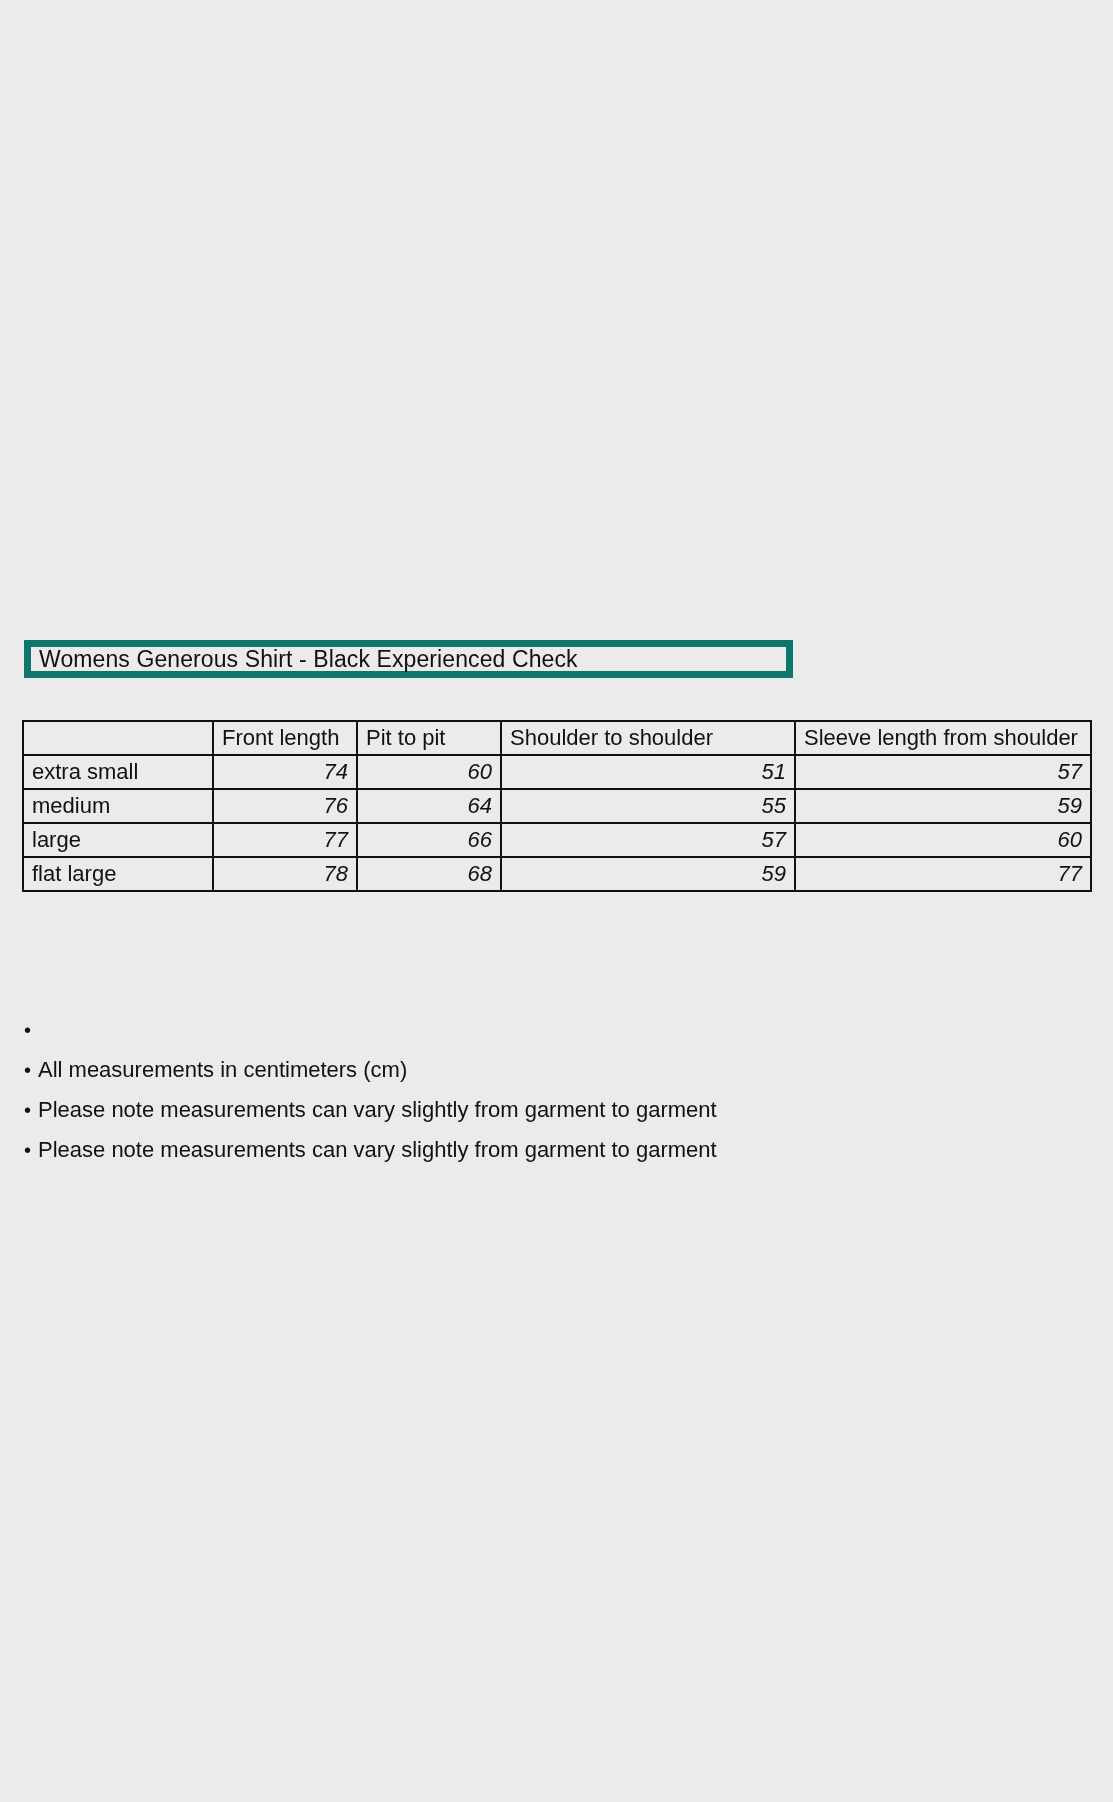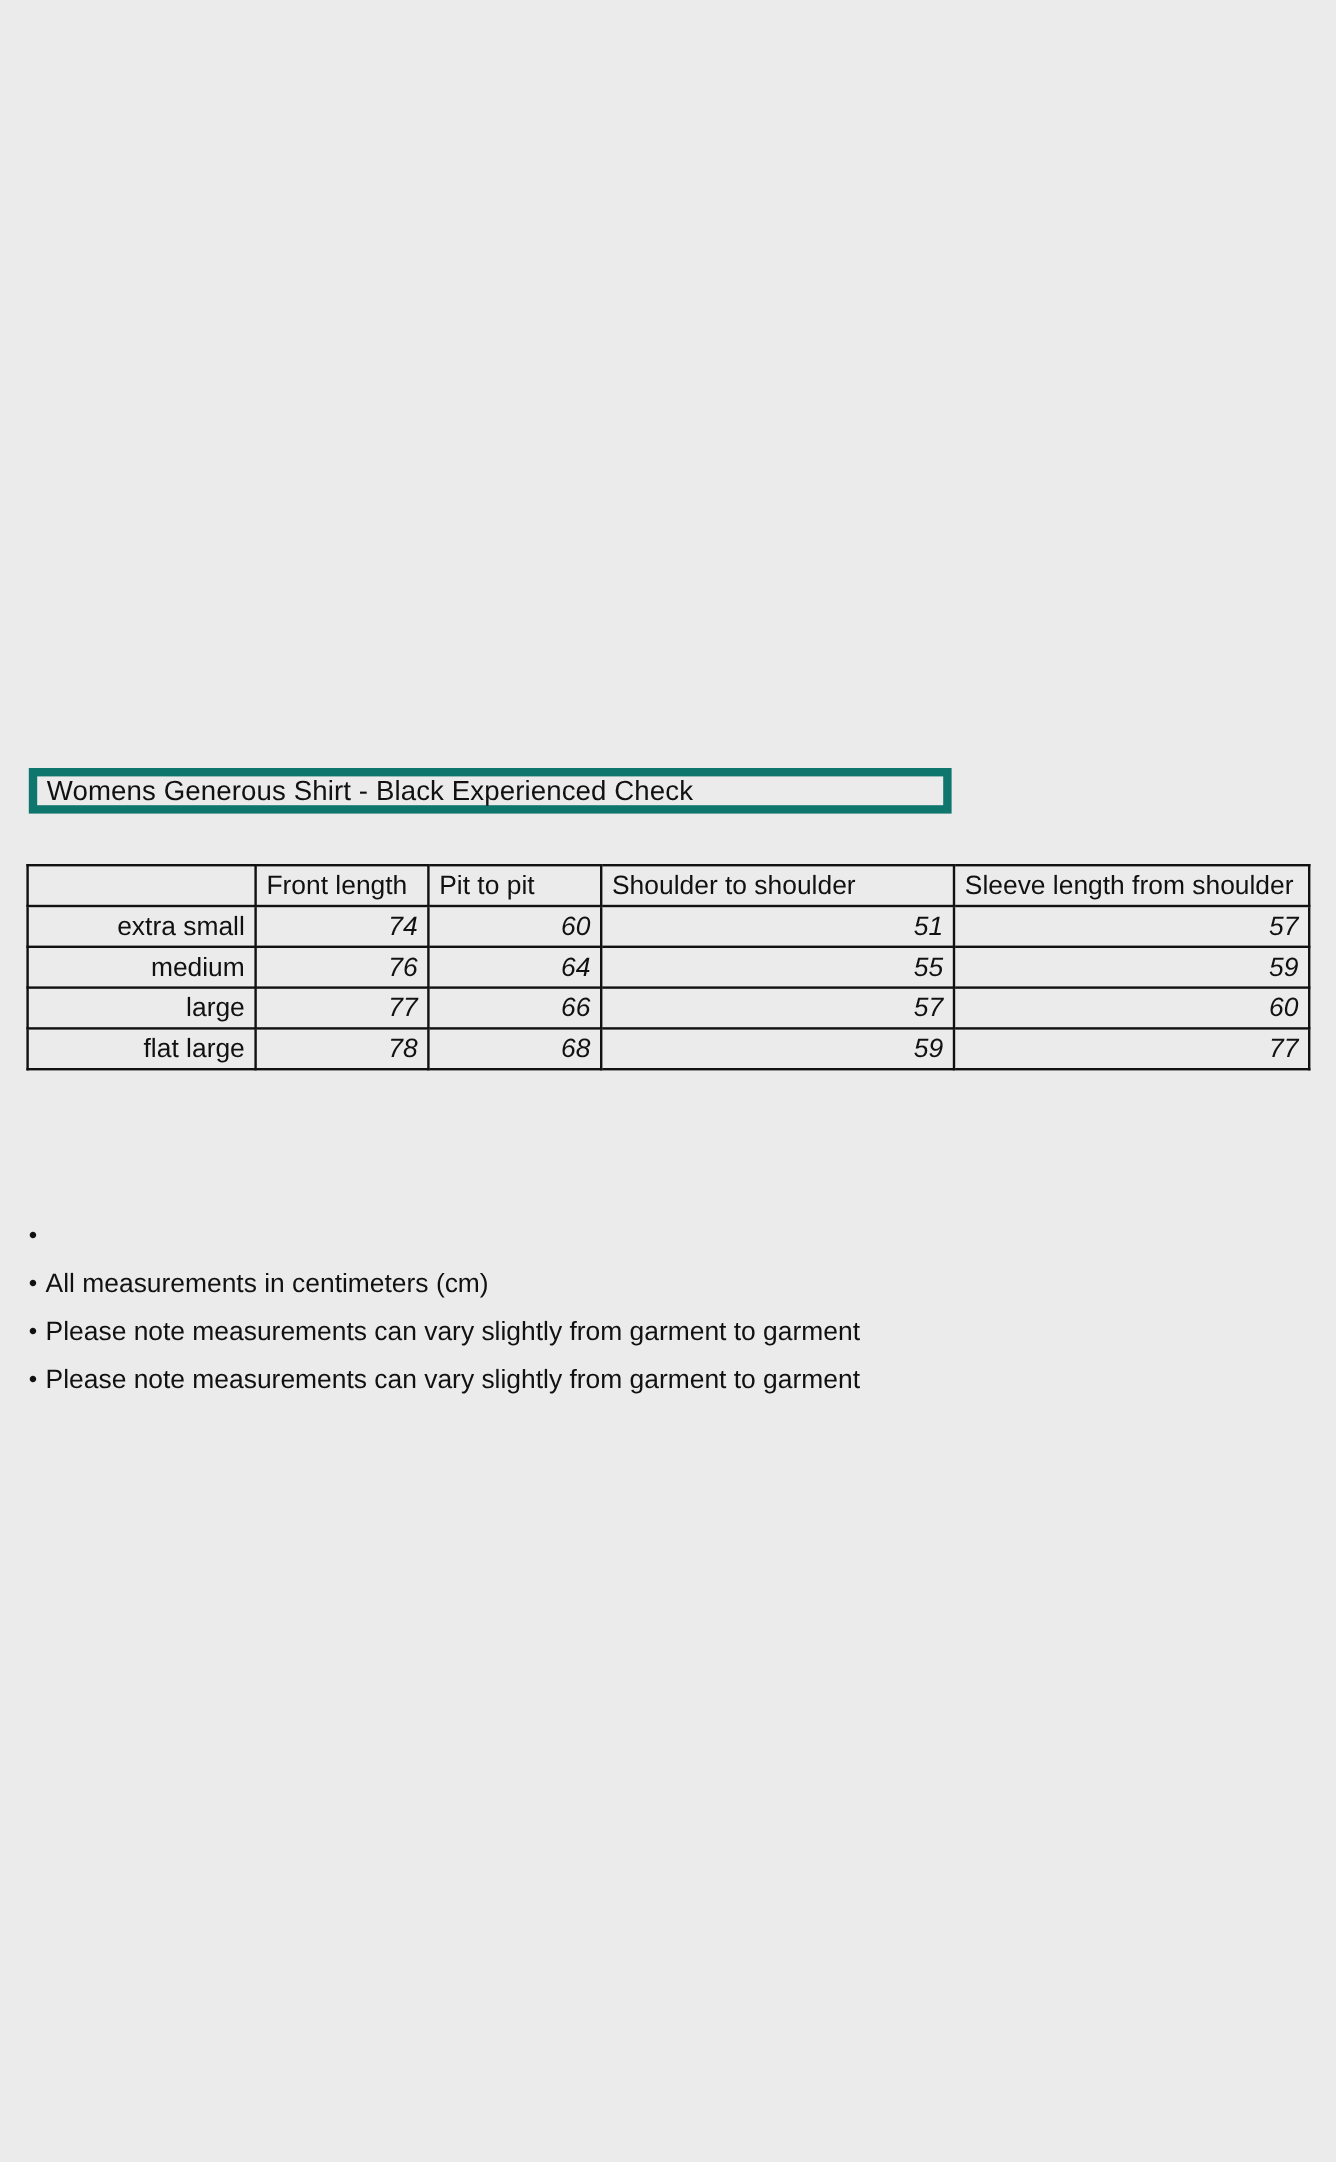--- a/index.html
+++ b/index.html
@@ -68,21 +68,21 @@
   .size-table th {
     text-align: left;
   }
   .c-label  { width: 190px; }
   .c-front  { width: 144px; }
   .c-pit    { width: 144px; }
   .c-shldr  { width: 294px; }
   .c-sleeve { width: 296px; }
 
   .size-table td.row-label {
-    text-align: right;
+    text-align: left;
   }
   .size-table td.num {
     text-align: right;
     font-style: italic;
   }
   .hdr-blank {
     border-top: 2px solid #111111;
   }
 
   

